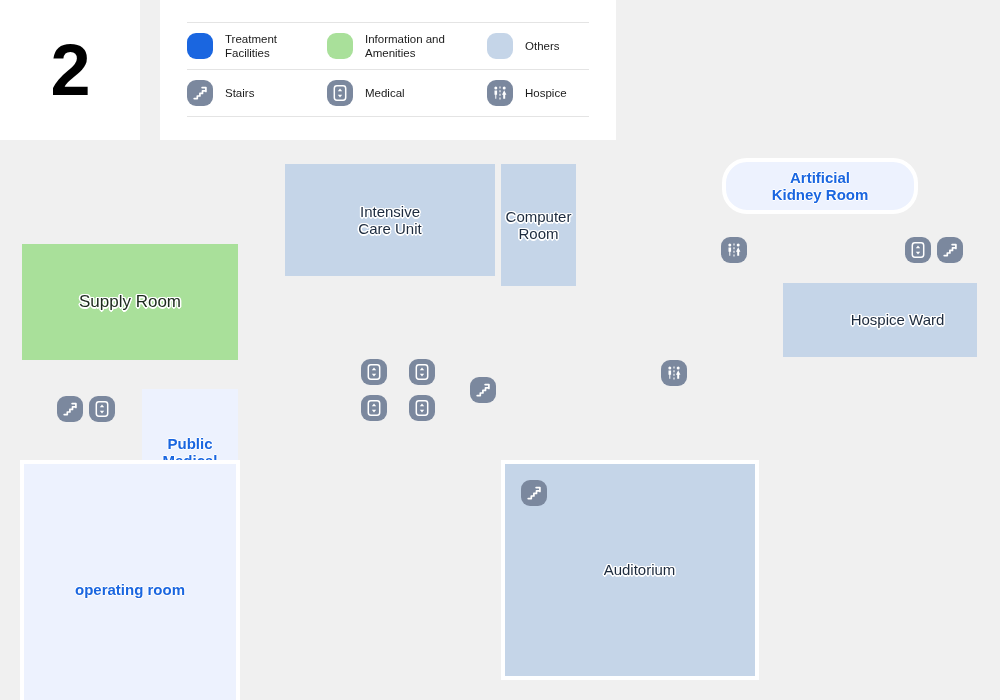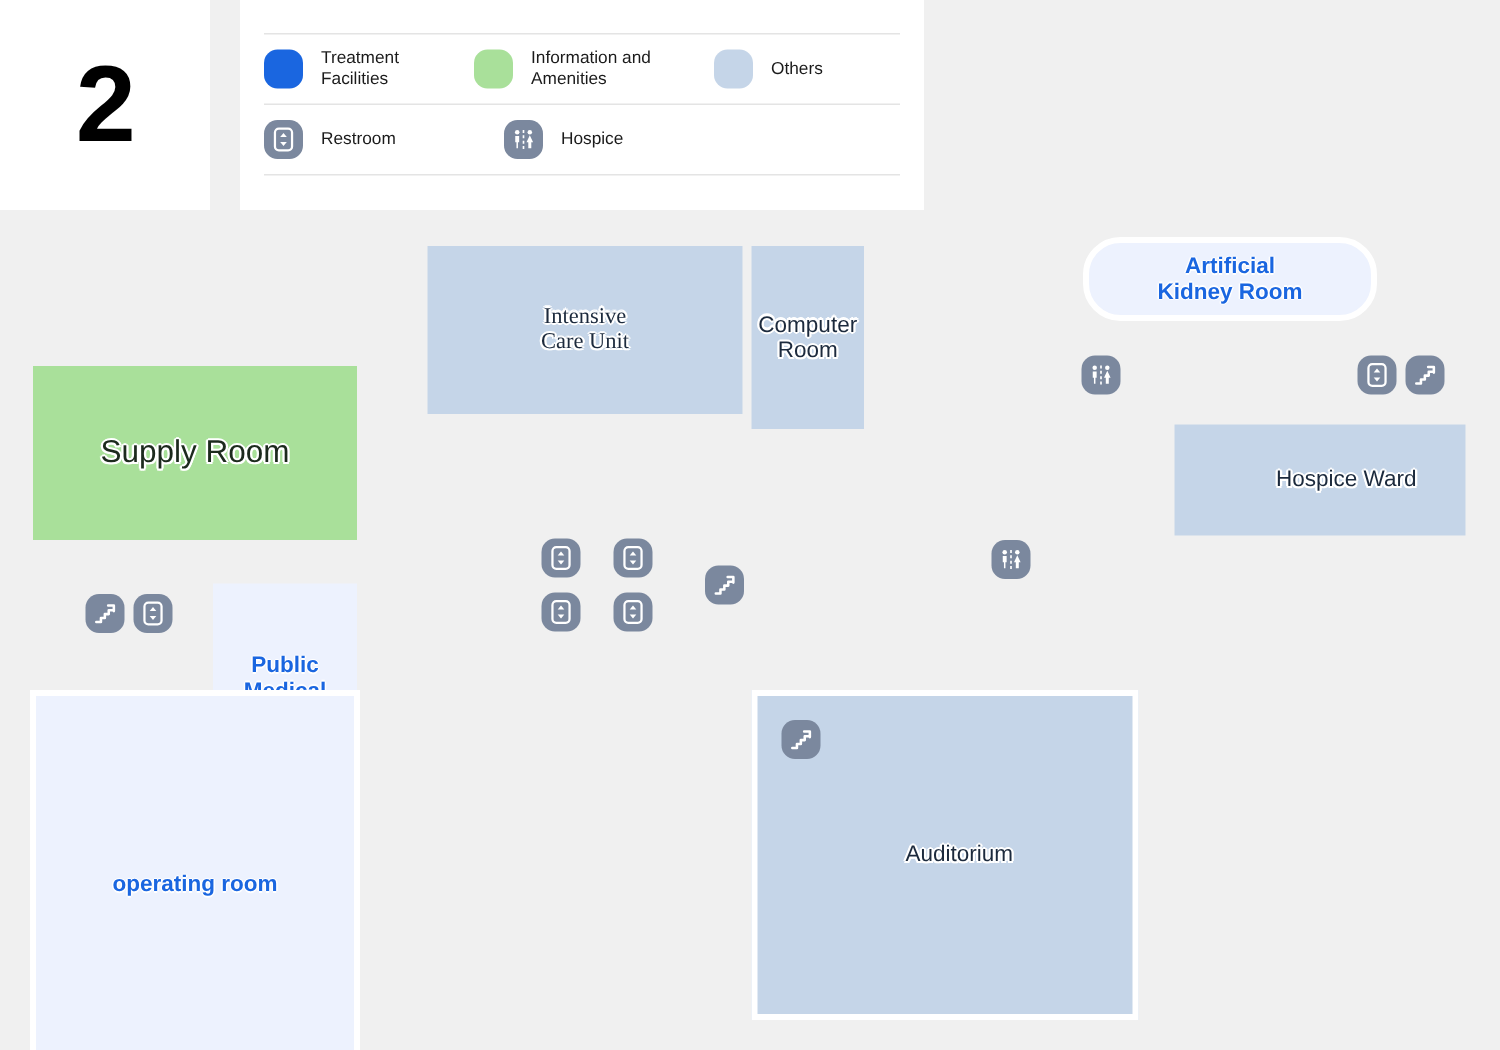--- a/index.html
+++ b/index.html
@@ -37,21 +37,21 @@
   }
 
   #legend-panel {
     position: absolute;
     left: 160px;
     top: 0;
     width: 456px;
     height: 140px;
     background: #ffffff;
     box-sizing: border-box;
-    padding: 0 16px;
+    padding: 0 27px;
   }
   .legend-row {
     display: flex;
     align-items: center;
     height: 46px;
     border-bottom: 1px solid #e4e4e4;
   }
   .legend-row.first { border-top: 1px solid #e4e4e4; margin-top: 22px; }
   .legend-item {
     display: flex;
@@ -166,57 +166,66 @@
         <div class="swatch" style="background: rgb(169, 224, 154);"></div>
         <div class="legend-label">Information and
 Amenities</div>
       </div>
       <div class="legend-item">
         <div class="swatch" style="background: rgb(197, 213, 232);"></div>
         <div class="legend-label">Others</div>
       </div>
     </div>
   <div class="legend-row" id="legend-facilities">
+      <div class="legend-item">
+        <div class="fac-icon" style="margin-right: 12px;">
+          <svg width="20" height="20" viewBox="0 0 20 20">
+            <path d="M4.2 15.6h3.1v-2.6h2.6v-2.6h2.6V7.8h2.7" fill="none" stroke="#ffffff" stroke-width="1.7" stroke-linecap="round" stroke-linejoin="round"></path>
+            <path d="M12.1 4.6h3.8v3.8" fill="none" stroke="#ffffff" stroke-width="1.7" stroke-linecap="round" stroke-linejoin="round"></path>
+          </svg>
+        </div>
+        <div class="legend-label">Stairs</div>
+      </div>
       <div class="legend-item wide">
         <div class="fac-icon" style="margin-right: 12px;">
           <svg width="20" height="20" viewBox="0 0 20 20">
             <rect x="4.3" y="2.8" width="11.4" height="14.4" rx="2.6" fill="none" stroke="#ffffff" stroke-width="1.5"></rect>
             <path d="M10 5.6l2.2 2.7h-4.4z" fill="#ffffff"></path>
             <path d="M10 14.4l-2.2-2.7h4.4z" fill="#ffffff"></path>
           </svg>
         </div>
-        <div class="legend-label">Restroom</div>
+        <div class="legend-label">Medical</div>
       </div>
       <div class="legend-item">
         <div class="fac-icon" style="margin-right: 12px;">
           <svg width="20" height="20" viewBox="0 0 20 20">
             <circle cx="5.8" cy="5.1" r="1.5" fill="#ffffff"></circle>
             <path d="M4.5 7.6h2.6v4.2h-.8v4h-1v-4h-.8z" fill="#ffffff"></path>
             <line x1="10" y1="3.6" x2="10" y2="16.4" stroke="#ffffff" stroke-width="1.1" stroke-dasharray="2 1.6"></line>
             <circle cx="14.2" cy="5.1" r="1.5" fill="#ffffff"></circle>
             <path d="M14.2 7.2l2.2 4.6h-1.2v4h-2v-4h-1.2z" fill="#ffffff"></path>
           </svg>
         </div>
         <div class="legend-label">Hospice</div>
       </div>
     </div>
 </div>
 
 <div id="map">
     <div class="room amenity" style="left: 22px; top: 104px; width: 216px; height: 116px;">
-      <div class="room-label" style="font-size: 21px;">Supply Room</div>
+      <div class="room-label" style="font-size: 17px;">Supply Room</div>
     </div>
     <div class="room treatment" style="left: 142px; top: 220px; width: 96px; height: 144px; margin-top: 29px;">
       <div class="room-label" style="font-size: 15px;">Public
 Medical Team</div>
     </div>
     <div class="room treatment bordered" style="left: 20px; top: 320px; width: 220px; height: 260px;">
       <div class="room-label" style="font-size: 15px;">operating room</div>
     </div>
-    <div class="room others" style="left: 285px; top: 24px; width: 210px; height: 112px; font-family: Liberation Serif, serif;">
+    <div class="room others" style="left: 285px; top: 24px; width: 210px; height: 112px;">
       <div class="room-label" style="font-size: 15px;">Intensive
 Care Unit</div>
     </div>
     <div class="room others" style="left: 501px; top: 24px; width: 75px; height: 122px;">
       <div class="room-label" style="font-size: 15px;">Computer
 Room</div>
     </div>
     <div class="room others bordered" style="left: 501px; top: 320px; width: 258px; height: 220px; padding-left: 19px;">
       <div class="room-label" style="font-size: 15px;">Auditorium</div>
     </div>

